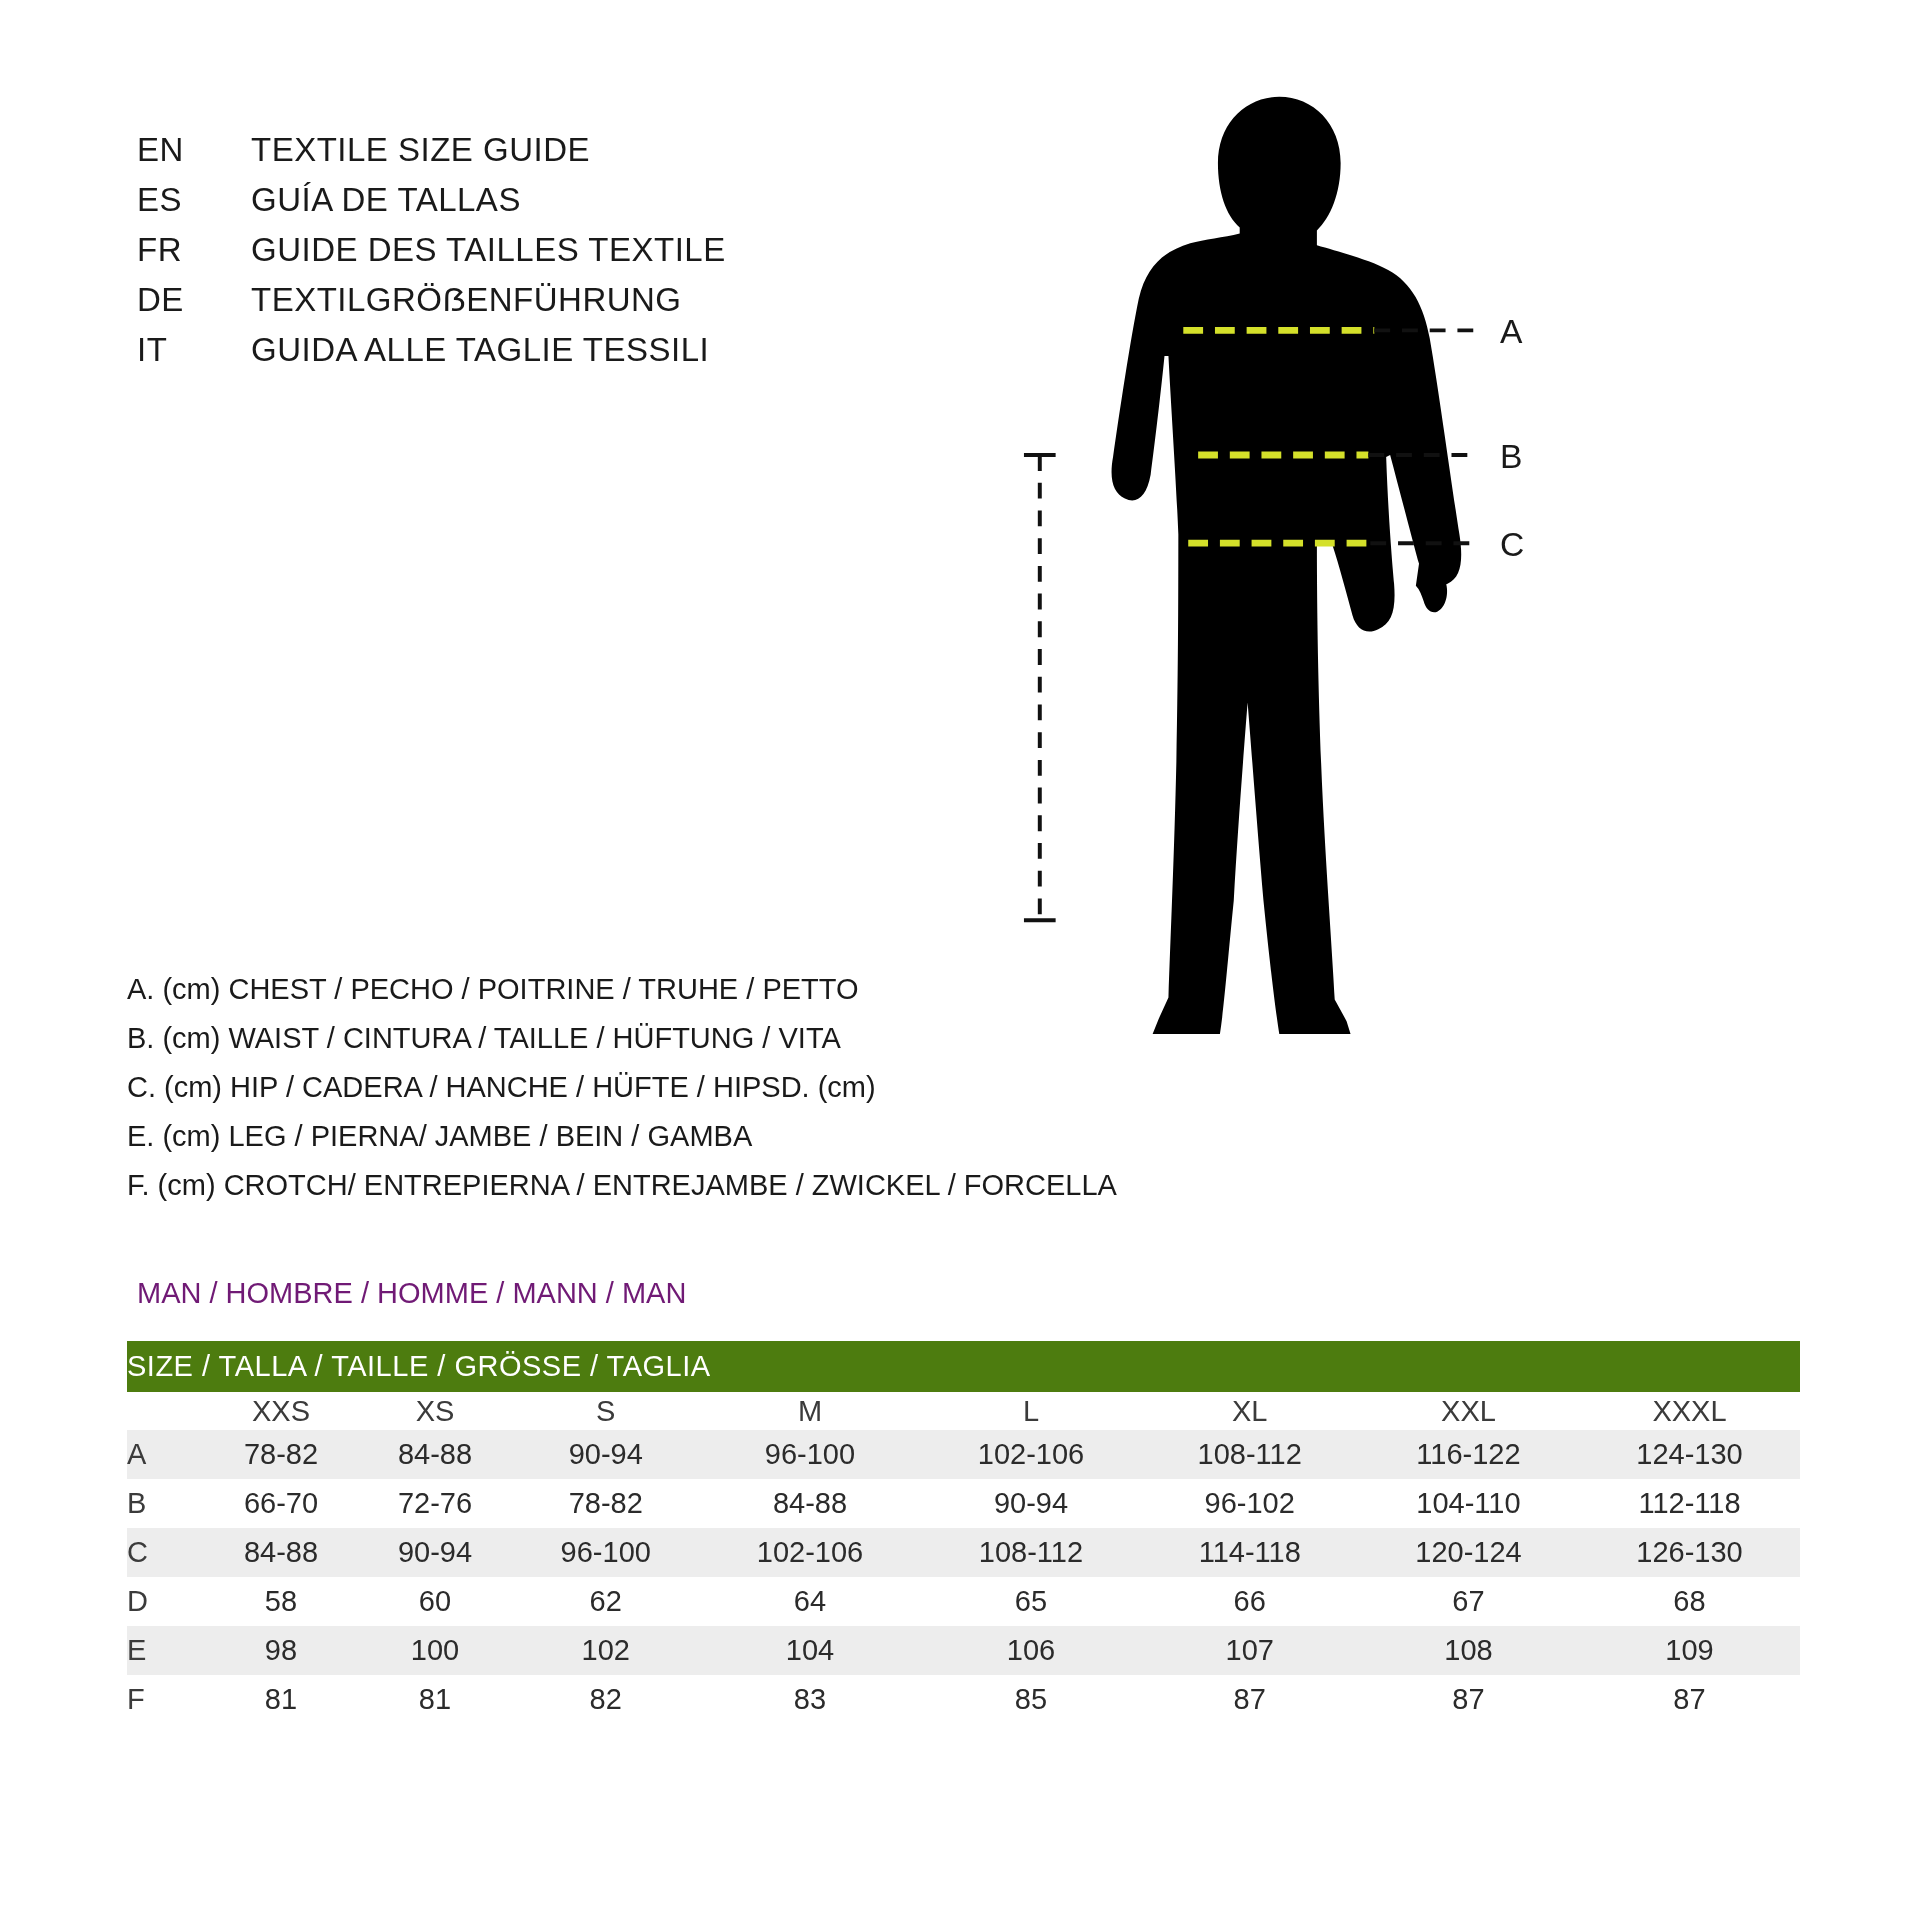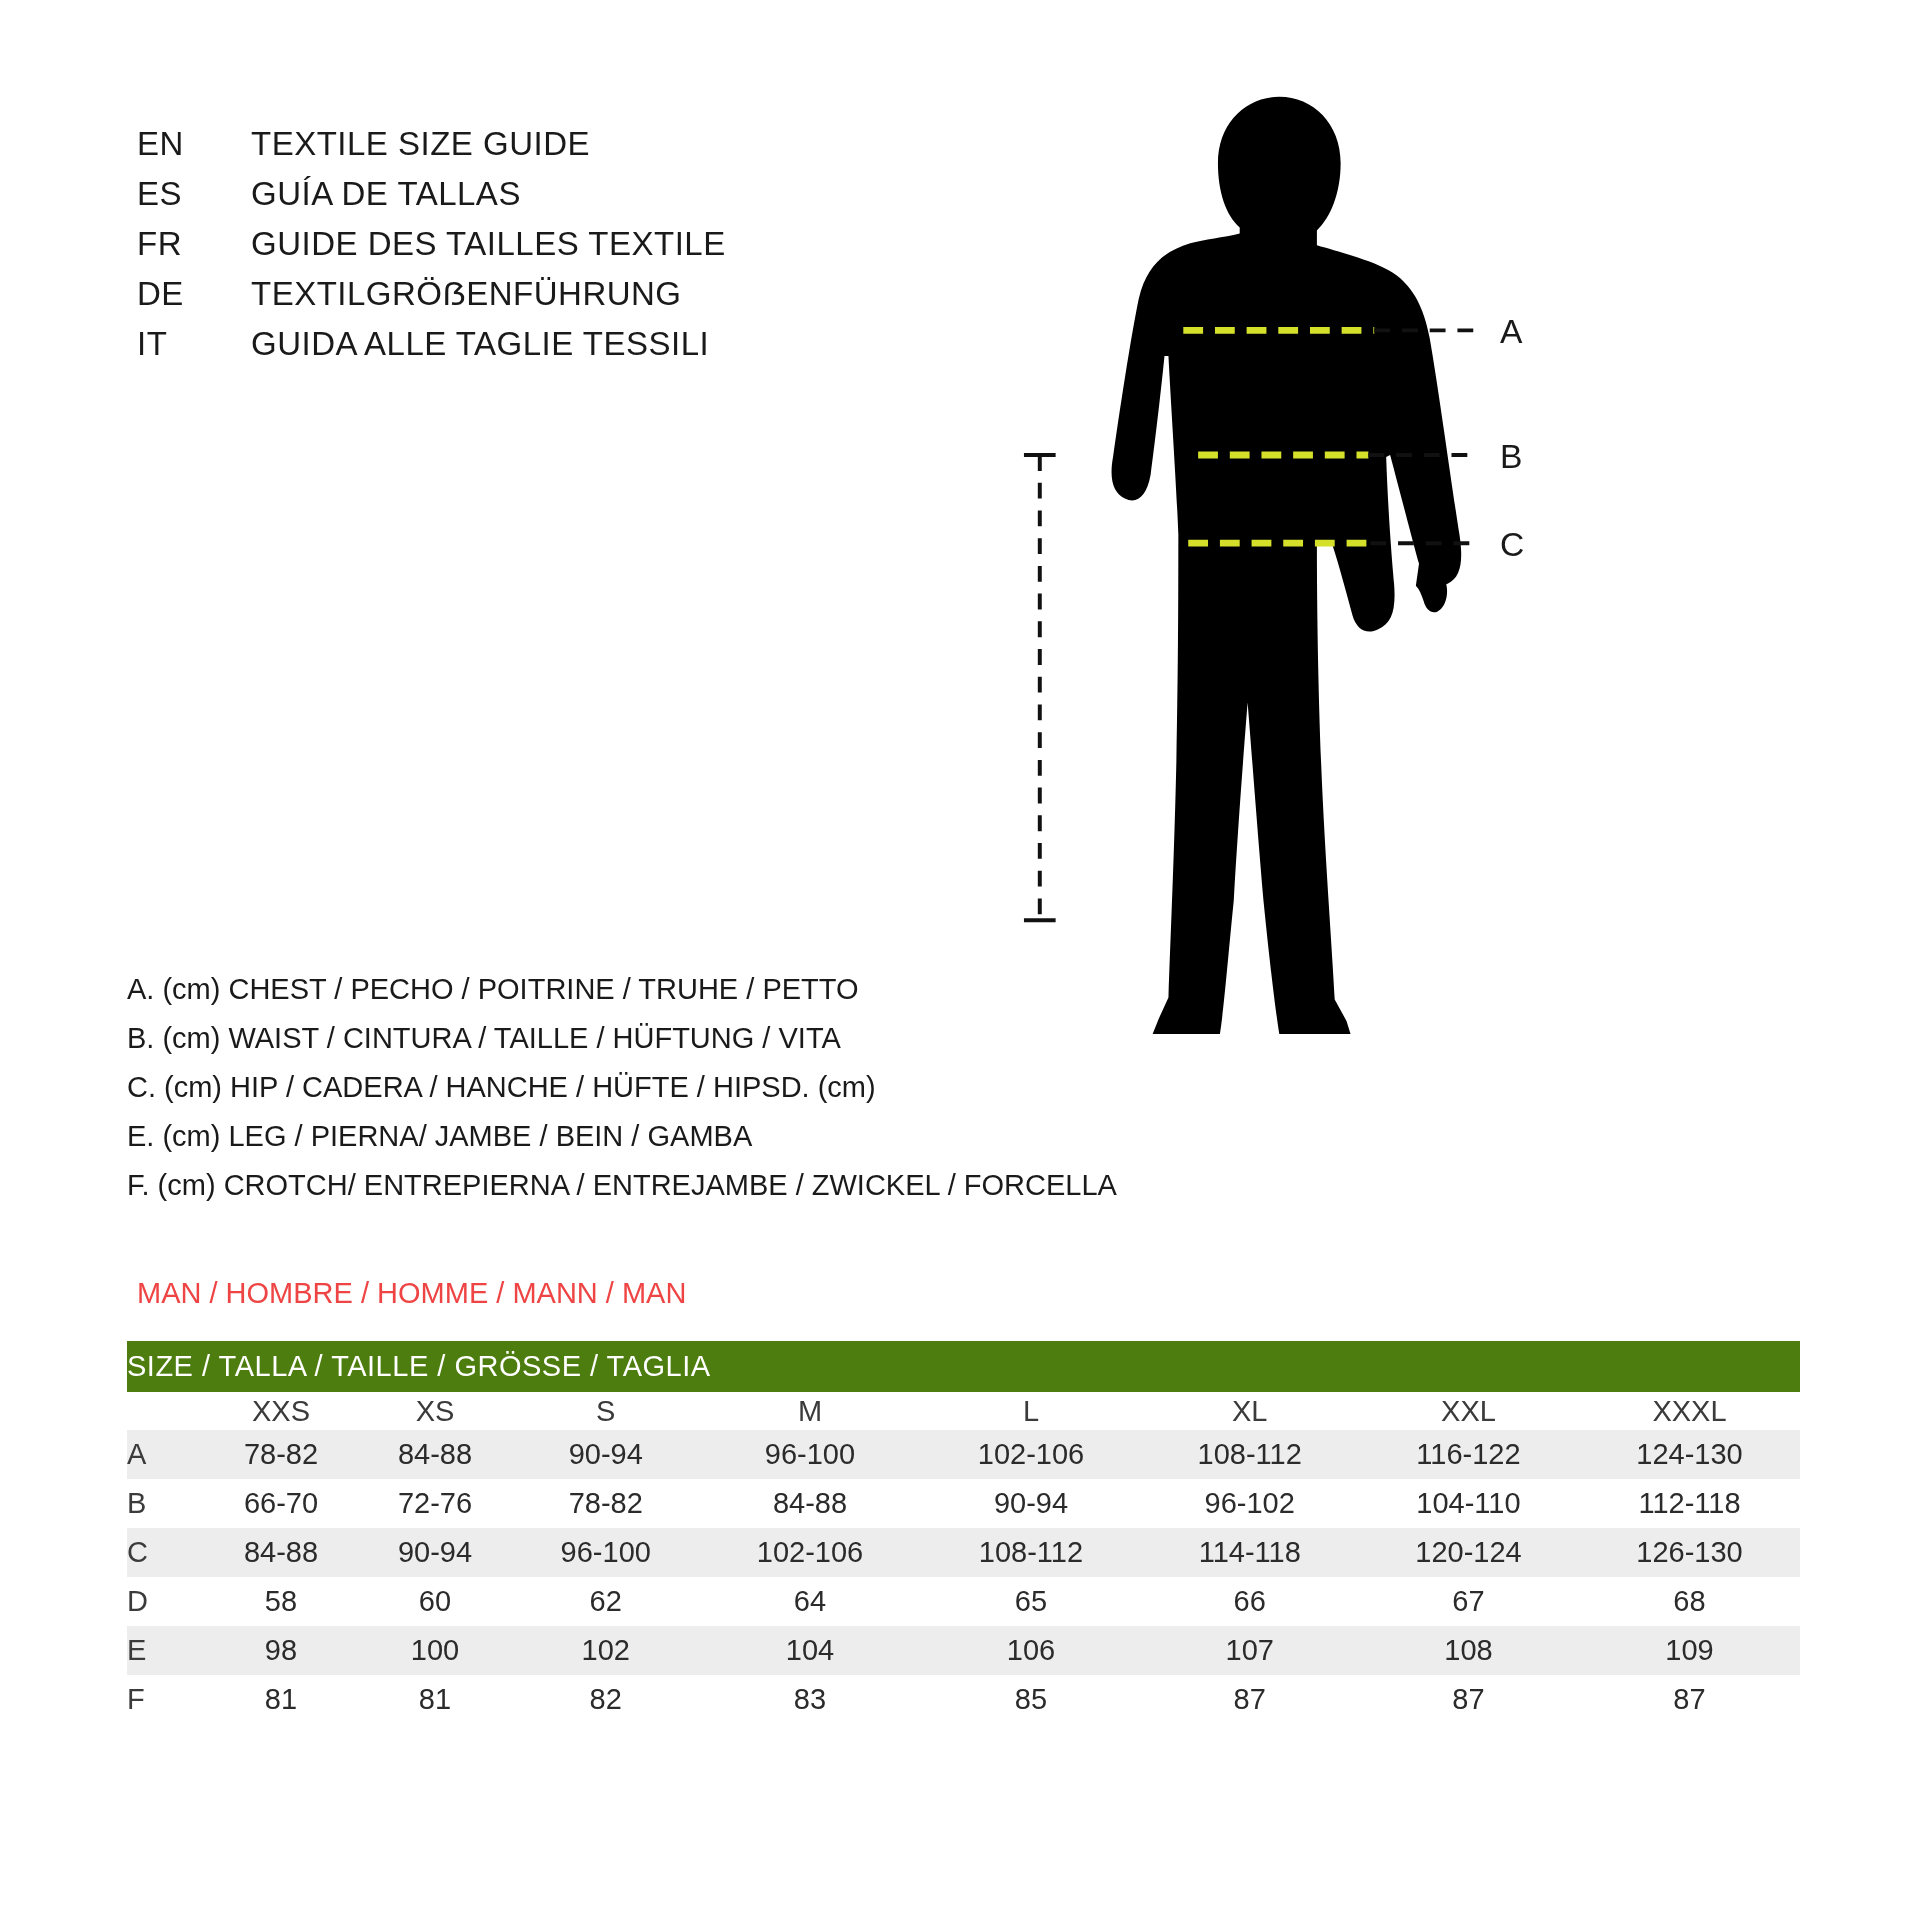--- a/index.html
+++ b/index.html
@@ -17,21 +17,21 @@
   }
 
   
   #title-block {
     position: absolute;
     left: 137px;
     top: 119px;
   }
   .title-row {
     display: flex;
-    align-items: center;
+    align-items: flex-end;
     height: 50px;
   }
   .title-lang {
     width: 114px;
     font-size: 33px;
     letter-spacing: 0.5px;
     color: #1a1a1a;
   }
   .title-text {
     font-size: 33px;
@@ -49,21 +49,21 @@
     font-size: 29px;
     line-height: 49px;
     color: #1a1a1a;
     white-space: nowrap;
   }
   #gender-label {
     position: absolute;
     left: 137px;
     top: 1277px;
     font-size: 29px;
-    color: #ef4444;
+    color: #701a75;
     white-space: nowrap;
   }
 
   
   #figure-block {
     position: absolute;
     left: 1020px;
     top: 69px;
     width: 861px;
     height: 1168px;

